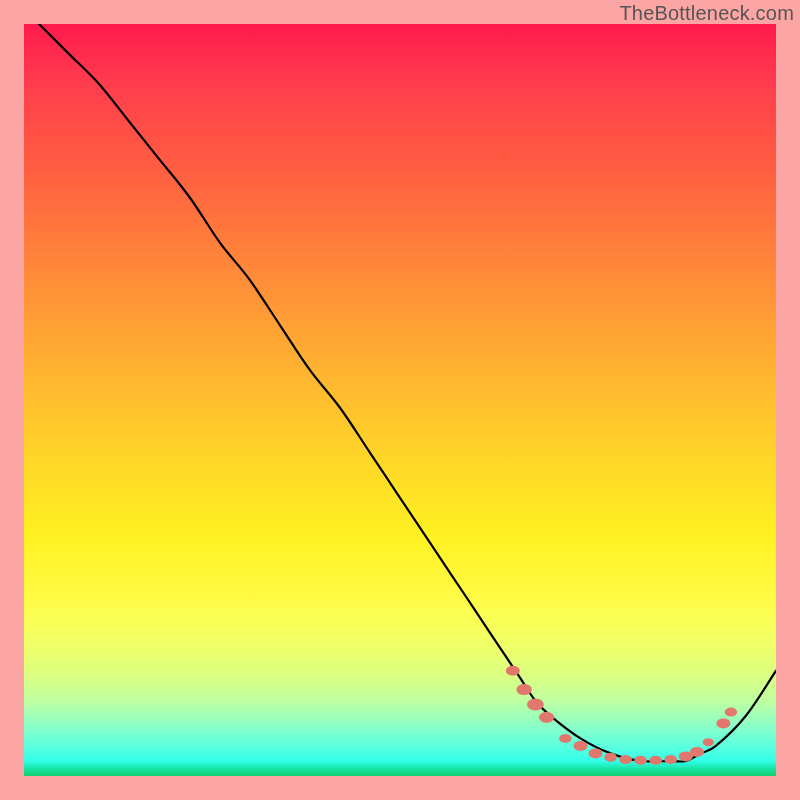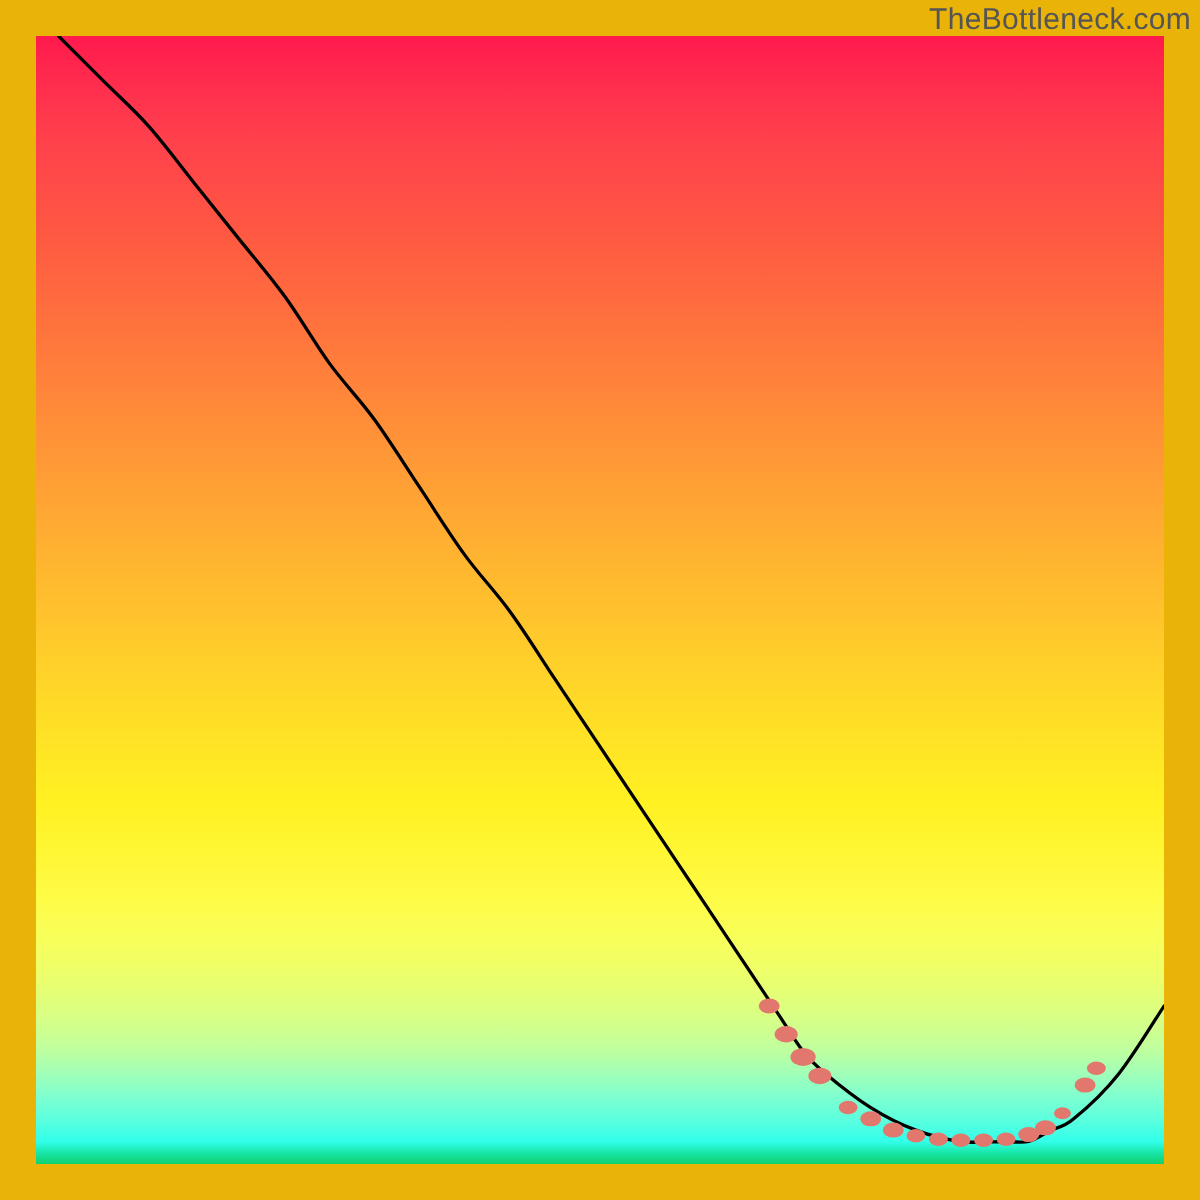--- a/index.html
+++ b/index.html
@@ -10,21 +10,21 @@
     background: #000;
     overflow: hidden;
     font-family: Arial, Helvetica, sans-serif;
   }
   .frame {
     position: absolute;
     top: 0;
     left: 0;
     width: 800px;
     height: 800px;
-    background: #eab308;
+    background: #fca5a5;
   }
   .plot {
     position: absolute;
     top: 24px;
     left: 24px;
     width: 752px;
     height: 752px;
     background: linear-gradient(to bottom,
       #ff1a4d 0%,
       #ff3d4d 8%,

